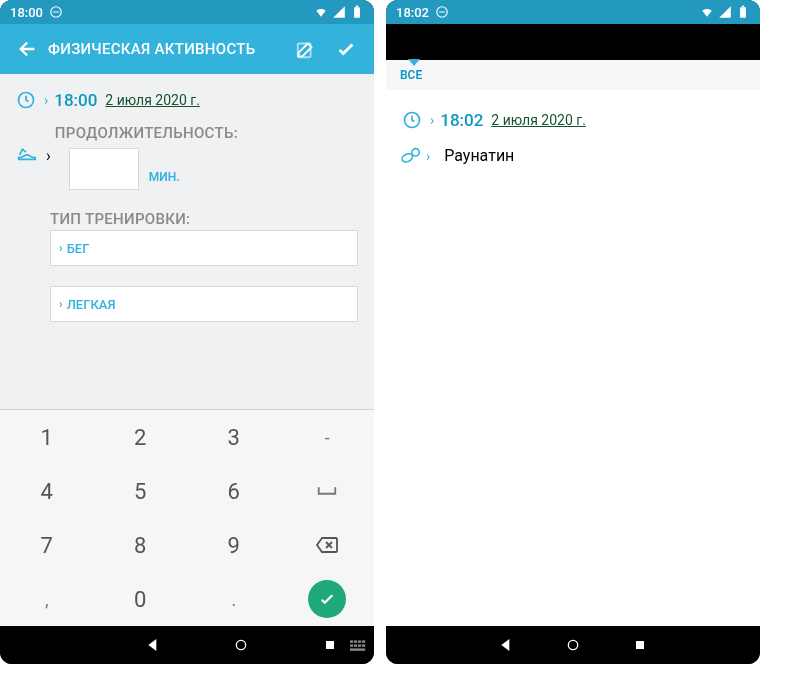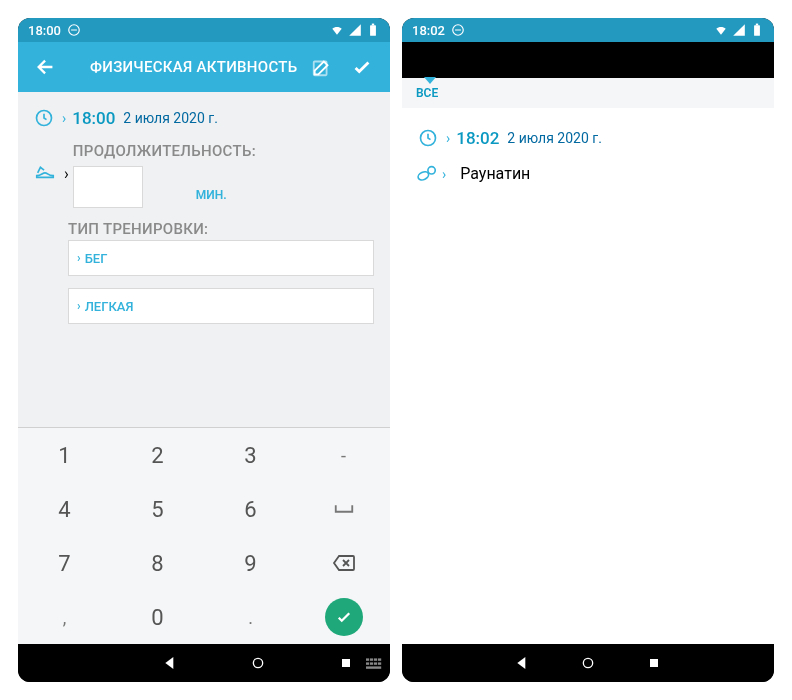--- a/index.html
+++ b/index.html
@@ -1,39 +1,39 @@
 <!DOCTYPE html>
 <html><head>
 <meta charset="utf-8">
 <style>
   * { box-sizing: border-box; margin: 0; padding: 0; }
   body { background: #fff; font-family: Roboto, Arial, sans-serif; width: 792px; height: 700px; position: relative; }
-  .phones { display: flex; gap: 12px; padding: 18px; }
+  .phones { display: flex; gap: 12px; }
   .phone { width: 374px; height: 664px; background: #000; border-radius: 12px; overflow: hidden; display: flex; flex-direction: column; position: relative; }
   .statusbar { height: 24px; background: #2499c0; color: #fff; display: flex; align-items: center; justify-content: space-between; padding: 0 10px; font-size: 13px; font-weight: 500; }
   .statusbar .right { display: flex; align-items: center; gap: 4px; }
   .statusbar svg { width: 14px; height: 14px; }
   .appbar { height: 50px; background: #33b3dc; display: flex; align-items: center; padding: 0 8px; color: #fff; }
-  .appbar .title { flex: 1; font-size: 15px; font-weight: 500; letter-spacing: 0.3px; margin-left: 24px; }
+  .appbar .title { flex: 1; font-size: 15px; font-weight: 500; letter-spacing: 0.3px; margin-left: 0; }
   .appbar svg { width: 22px; height: 22px; }
   .appbar .action { width: 40px; height: 40px; display: flex; align-items: center; justify-content: center; }
   .content { flex: 1; background: #eff1f2; overflow: hidden; position: relative; }
   .row { display: flex; align-items: center; padding: 8px 16px; }
   .row.time { margin-top: 8px; }
   .row svg.lead { width: 20px; height: 20px; color: #33b3dc; margin-right: 8px; flex-shrink: 0; }
   .row .chev { color: #33b3dc; margin-right: 6px; font-size: 14px; }
   .row .timeval { color: #0b99c2; font-size: 17px; font-weight: 500; margin-right: 8px; }
-  .row .dateval { color: #0369a1; font-size: 14px; }
+  .row .dateval { color: #14532d; font-size: 14px; text-decoration: underline; }
   .label { color: #8a8a8a; font-size: 15px; font-weight: 500; letter-spacing: 0.3px; margin-bottom: 2px; }
   .fieldbox { background: #fff; border: 1px solid #d9d9d9; height: 36px; display: flex; align-items: center; padding: 0 8px; color: #33b3dc; font-size: 13px; font-weight: 500; }
   .fieldbox .chev2 { color: #33b3dc; font-size: 12px; margin-right: 4px; }
   .duration-wrap { display: flex; align-items: flex-end; margin-left: 34px; margin-top: 6px; }
   .duration-wrap .fieldbox { width: 70px; height: 42px; }
   .duration-wrap .unit { color: #33b3dc; font-size: 12px; font-weight: 600; margin-left: 10px; margin-bottom: 6px; }
-  .fieldgroup { margin-left: 50px; margin-right: 16px; margin-top: 12px; }
+  .fieldgroup { margin-left: 50px; margin-right: 16px; margin-top: 20px; }
   .shoe-row { display: flex; align-items: flex-start; margin-top: 6px; padding: 0 16px; }
   .shoe-row svg.lead { margin-top: 18px; }
   .shoe-row .chev { margin-top: 22px; }
   .keypad { background: #f5f6f7; display: grid; grid-template-columns: repeat(4, 1fr); border-top: 1px solid #d0d0d0; }
   .keypad .key { height: 54px; display: flex; align-items: center; justify-content: center; font-size: 22px; color: #555; }
   .keypad .key.sym { font-size: 18px; color: #777; }
   .keypad .enter { background: #1fa97a; width: 38px; height: 38px; border-radius: 50%; display: flex; align-items: center; justify-content: center; margin: auto; }
   .keypad .enter svg { width: 18px; height: 18px; color: #fff; }
   .navbar { height: 38px; background: #000; display: flex; align-items: center; justify-content: space-around; }
   .navbar .spacer { width: 36px; }
@@ -103,21 +103,21 @@
       </div>
 
       <div class="shoe-row">
         <svg class="lead" viewBox="0 0 24 24" fill="none" stroke="#33b3dc" stroke-width="1.8" style="width:22px;height:22px;margin-right:8px;">
             <path d="M3 17c5 0 6-3 9-3s3 3 9 3v2H3v-2z"></path>
             <path d="M4 14l3-6 4 3"></path>
           </svg>
         <span class="chev">›</span>
         <div style="flex:1;margin-left:4px;">
           <div class="label">ПРОДОЛЖИТЕЛЬНОСТЬ:</div>
-          <div class="duration-wrap" style="margin-left:0;gap:43px;">
+          <div class="duration-wrap" style="margin-left:14px;">
             <div class="fieldbox">
                 <span></span>
               </div>
             <span class="unit">МИН.</span>
           </div>
         </div>
       </div>
 
       <div class="fieldgroup">
         <div class="label">ТИП ТРЕНИРОВКИ:</div>

